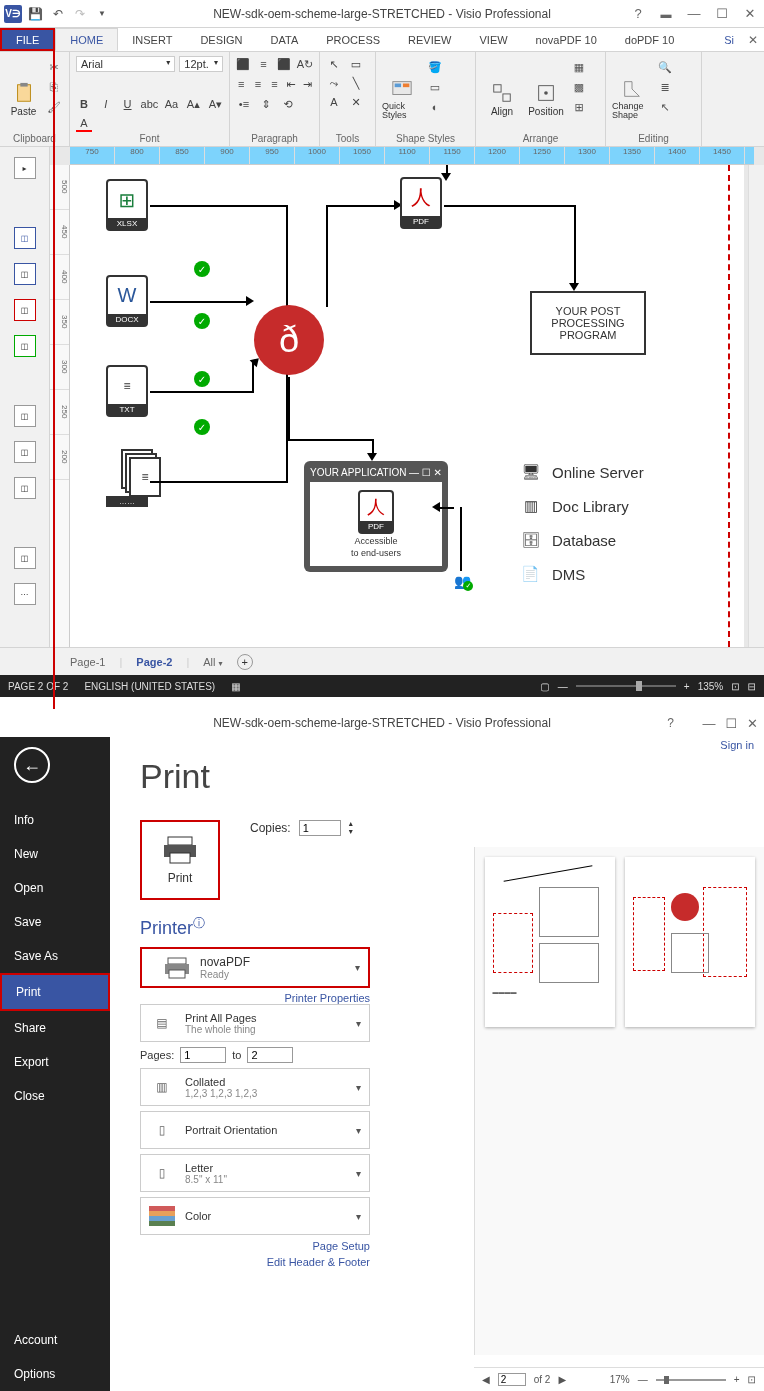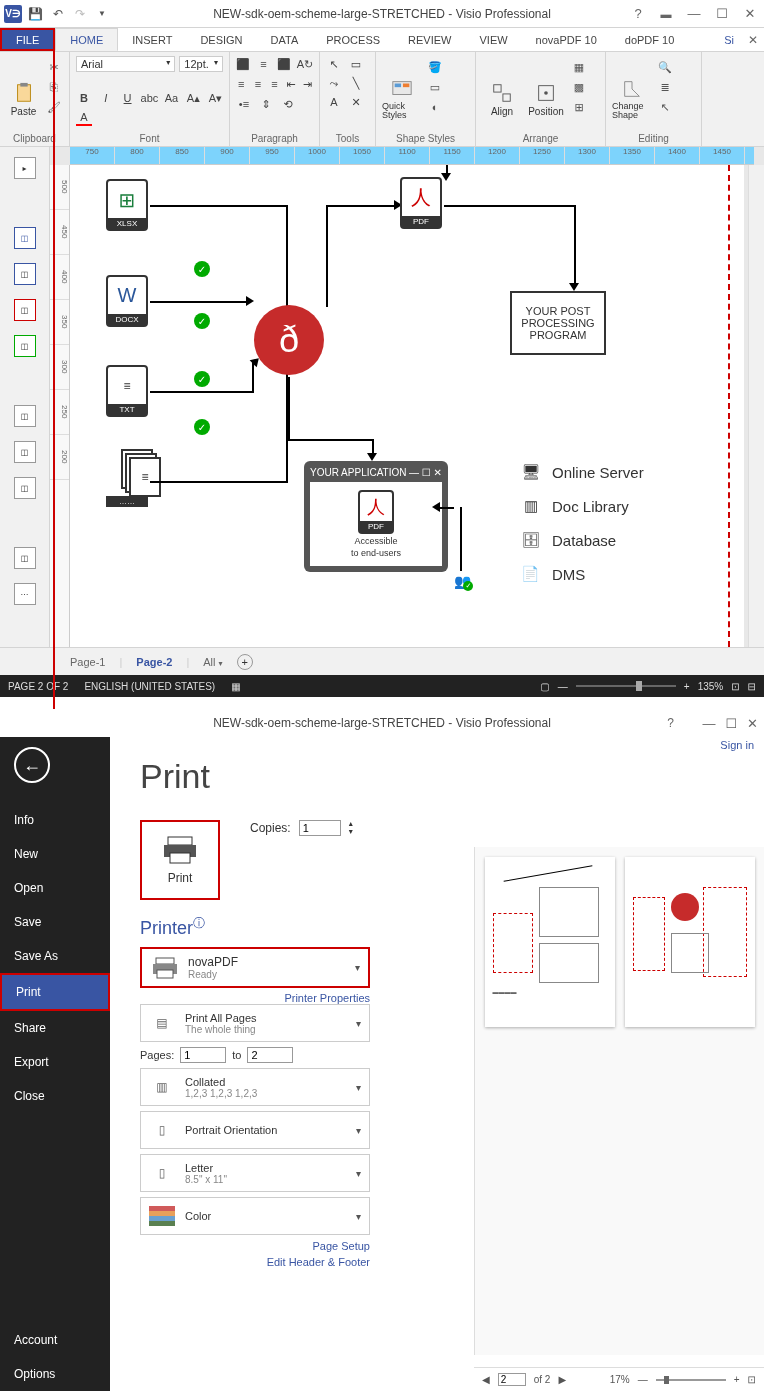--- a/index.html
+++ b/index.html
@@ -26,21 +26,21 @@
 .ribbon { height: 95px; background: #f1f1f1; border-bottom: 1px solid #d4d4d4; display: flex; }
 .ribbon-group { border-right: 1px solid #d4d4d4; padding: 4px 6px; display: flex; flex-direction: column; position: relative; }
 .ribbon-group .group-label { position: absolute; bottom: 2px; left: 0; right: 0; text-align: center; font-size: 10px; color: #666; }
 .ribbon-group .group-body { flex: 1; display: flex; gap: 4px; }
 .big-btn { display: flex; flex-direction: column; align-items: center; justify-content: center; width: 40px; font-size: 10px; gap: 2px; }
 .big-btn svg { width: 22px; height: 22px; }
 .small-col { display: flex; flex-direction: column; gap: 2px; justify-content: flex-start; padding-top: 2px; }
 .small-col .sbtn { width: 18px; height: 18px; display: flex; align-items: center; justify-content: center; font-size: 11px; color: #555; }
 .font-select { border: 1px solid #ccc; background: #fff; padding: 1px 4px; font-size: 11px; width: 100px; display: flex; justify-content: space-between; }
 .size-select { border: 1px solid #ccc; background: #fff; padding: 1px 4px; font-size: 11px; width: 44px; display: flex; justify-content: space-between; }
-.font-row { display: flex; gap: 4px; align-items: center; margin-bottom: 14px; }
+.font-row { display: flex; gap: 4px; align-items: center; margin-bottom: 20px; }
 .btn-row { display: flex; gap: 6px; align-items: center; }
 .btn-row .b { width: 16px; height: 16px; display: flex; align-items: center; justify-content: center; font-size: 11px; color: #444; }
 
 
 .canvas-wrap { position: relative; height: 500px; display: flex; background: #e8e8e8; }
 .left-panel { width: 50px; background: #f1f1f1; border-right: 1px solid #d4d4d4; display: flex; flex-direction: column; align-items: center; padding-top: 10px; gap: 14px; }
 .left-panel .stencil { width: 22px; height: 22px; border: 1px solid #999; background: #fff; display: flex; align-items: center; justify-content: center; font-size: 8px; }
 .ruler-h { position: absolute; left: 70px; right: 10px; top: 0; height: 18px; background: #7dd3fc; border-bottom: 1px solid #ccc; font-size: 8px; color: #666; overflow: hidden; display: flex; }
 .ruler-h span { width: 45px; text-align: center; border-right: 1px solid #ddd; }
 .ruler-v { position: absolute; left: 50px; top: 18px; bottom: 0; width: 20px; background: #f8f8f8; border-right: 1px solid #ccc; font-size: 8px; color: #666; display: flex; flex-direction: column; }
@@ -87,21 +87,21 @@
 .backstage-menu .back { width: 36px; height: 36px; border: 2px solid #fff; border-radius: 50%; display: flex; align-items: center; justify-content: center; margin: 0 0 20px 14px; font-size: 18px; }
 .backstage-menu .mi { padding: 10px 14px; font-size: 12px; }
 .backstage-menu .mi.selected { background: #3955a3; border: 2px solid #c00; position: relative; }
 .backstage-content { flex: 1; padding: 20px 30px; position: relative; }
 .backstage-content h1 { font-size: 34px; font-weight: 300; color: #444; margin-bottom: 24px; }
 .print-btn-box { border: 2px solid #c00; width: 80px; height: 80px; display: flex; flex-direction: column; align-items: center; justify-content: center; gap: 6px; font-size: 12px; position: relative; }
 .print-btn-box svg { width: 36px; height: 30px; }
 .copies-row { display: flex; align-items: center; gap: 8px; font-size: 12px; margin-left: 20px; }
 .copies-row input { width: 42px; border: 1px solid #999; padding: 1px 3px; font-size: 11px; }
 .section-h { font-size: 18px; color: #3955a3; margin: 18px 0 8px; font-weight: normal; }
-.printer-box { border: 2px solid #c00; display: flex; align-items: center; padding: 6px 10px; gap: 10px; width: 230px; position: relative; }
+.printer-box { border: 2px solid #c00; display: flex; align-items: center; padding: 6px 22px; gap: 10px; width: 230px; position: relative; }
 .printer-box .pname { font-size: 12px; }
 .printer-box .pstatus { font-size: 10px; color: #888; }
 .printer-box .dd { position: absolute; right: 8px; font-size: 10px; color: #555; }
 .link { color: #3955a3; font-size: 11px; text-align: right; margin-top: 4px; display: block; }
 .setting-row { border: 1px solid #ccc; display: flex; align-items: center; padding: 5px 8px; gap: 10px; width: 230px; margin-bottom: 5px; position: relative; }
 .setting-row .ico { width: 26px; height: 26px; display: flex; align-items: center; justify-content: center; color: #666; }
 .setting-row .txt .l1 { font-size: 11px; }
 .setting-row .txt .l2 { font-size: 10px; color: #888; }
 .setting-row .dd { position: absolute; right: 8px; font-size: 10px; color: #555; }
 .pages-row { display: flex; align-items: center; gap: 6px; font-size: 11px; margin-bottom: 5px; }
@@ -396,21 +396,21 @@
         <div class="inner" style="color:#c00;font-size:20px">人</div>
         <div class="ext">PDF</div>
       </div>
 
     <div class="conn" style="left:376px;top:0px;width:2px;height:10px"></div>
     <div class="arrow-d" style="left:371px;top:8px"></div>
 
     <div class="conn" style="left:374px;top:40px;width:132px;height:2px"></div>
     <div class="conn" style="left:504px;top:40px;width:2px;height:80px"></div>
     <div class="arrow-d" style="left:499px;top:118px"></div>
-    <div class="proc-box" style="left:440px;top:126px;width:96px"><span>YOUR POST PROCESSING PROGRAM</span></div>
+    <div class="proc-box" style="left:460px;top:126px;width:116px"><span>YOUR POST PROCESSING PROGRAM</span></div>
 
     <div class="conn" style="left:218px;top:212px;width:2px;height:64px"></div>
     <div class="conn" style="left:218px;top:274px;width:86px;height:2px"></div>
     <div class="conn" style="left:302px;top:274px;width:2px;height:16px"></div>
     <div class="arrow-d" style="left:297px;top:288px"></div>
 
     <div class="app-box" style="left:234px;top:296px;width:144px">
       <div class="titlebar2">
           <span>YOUR APPLICATION</span>
           <span>— ☐ ✕</span>

